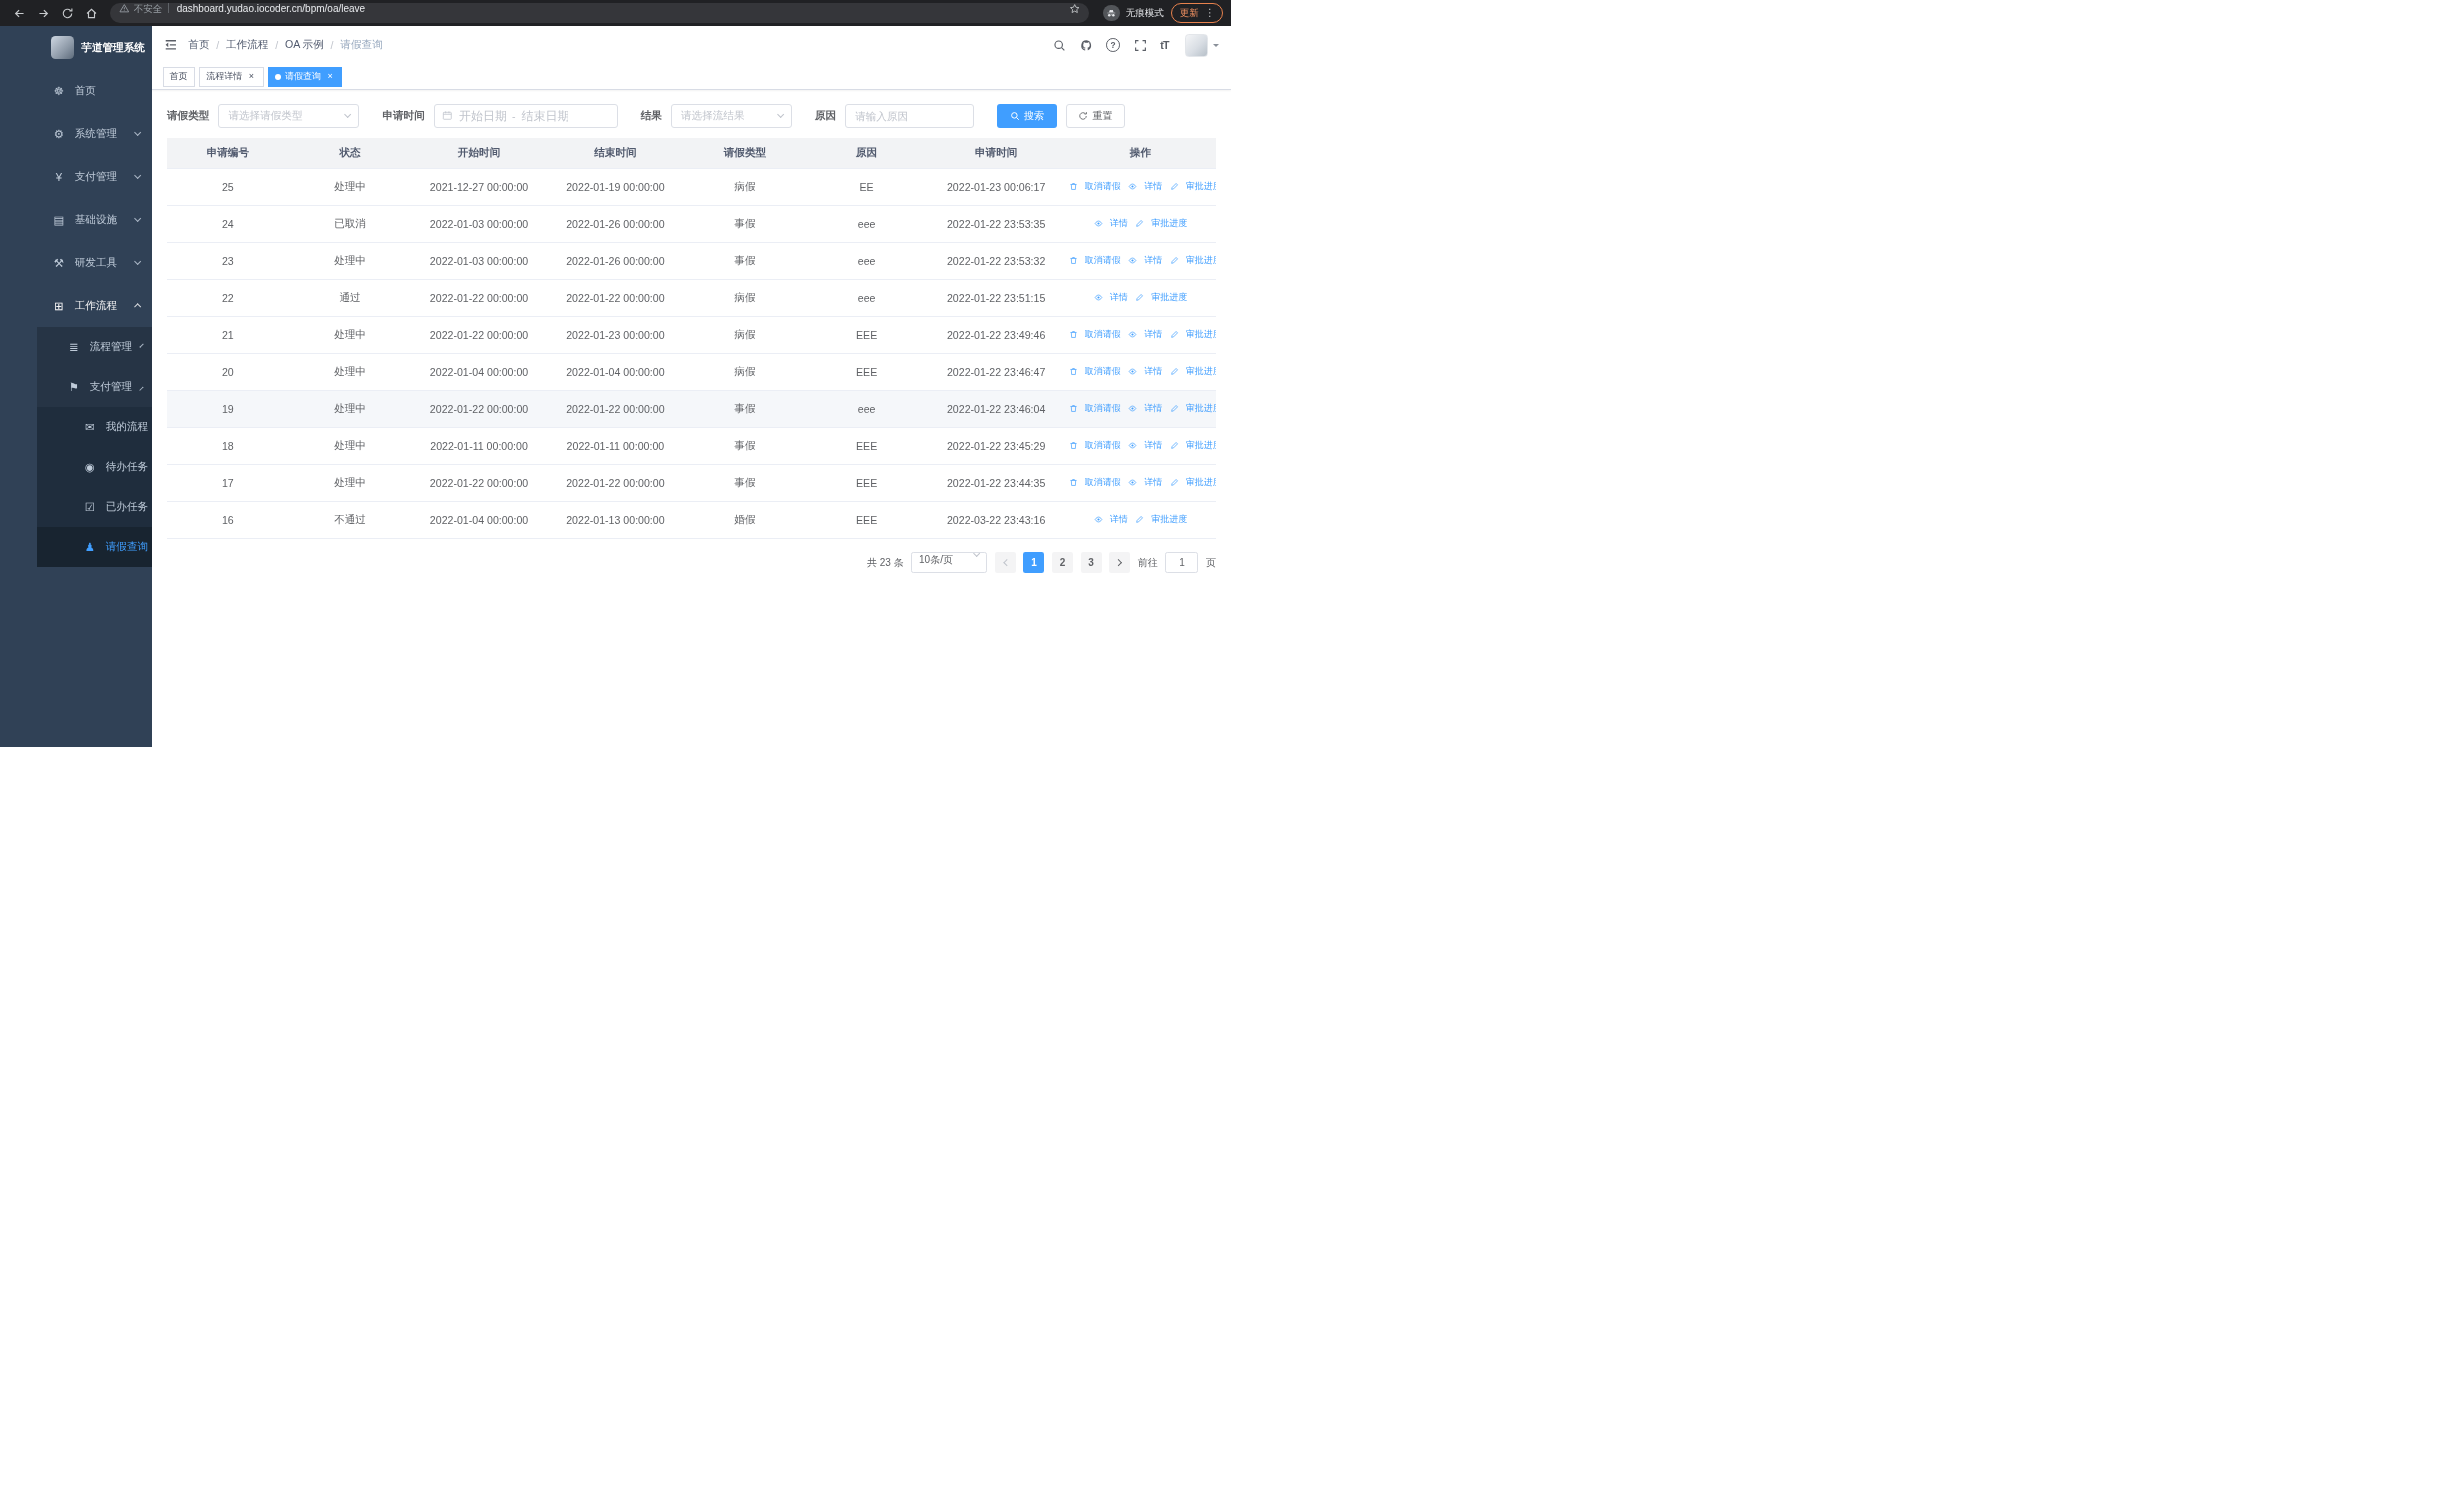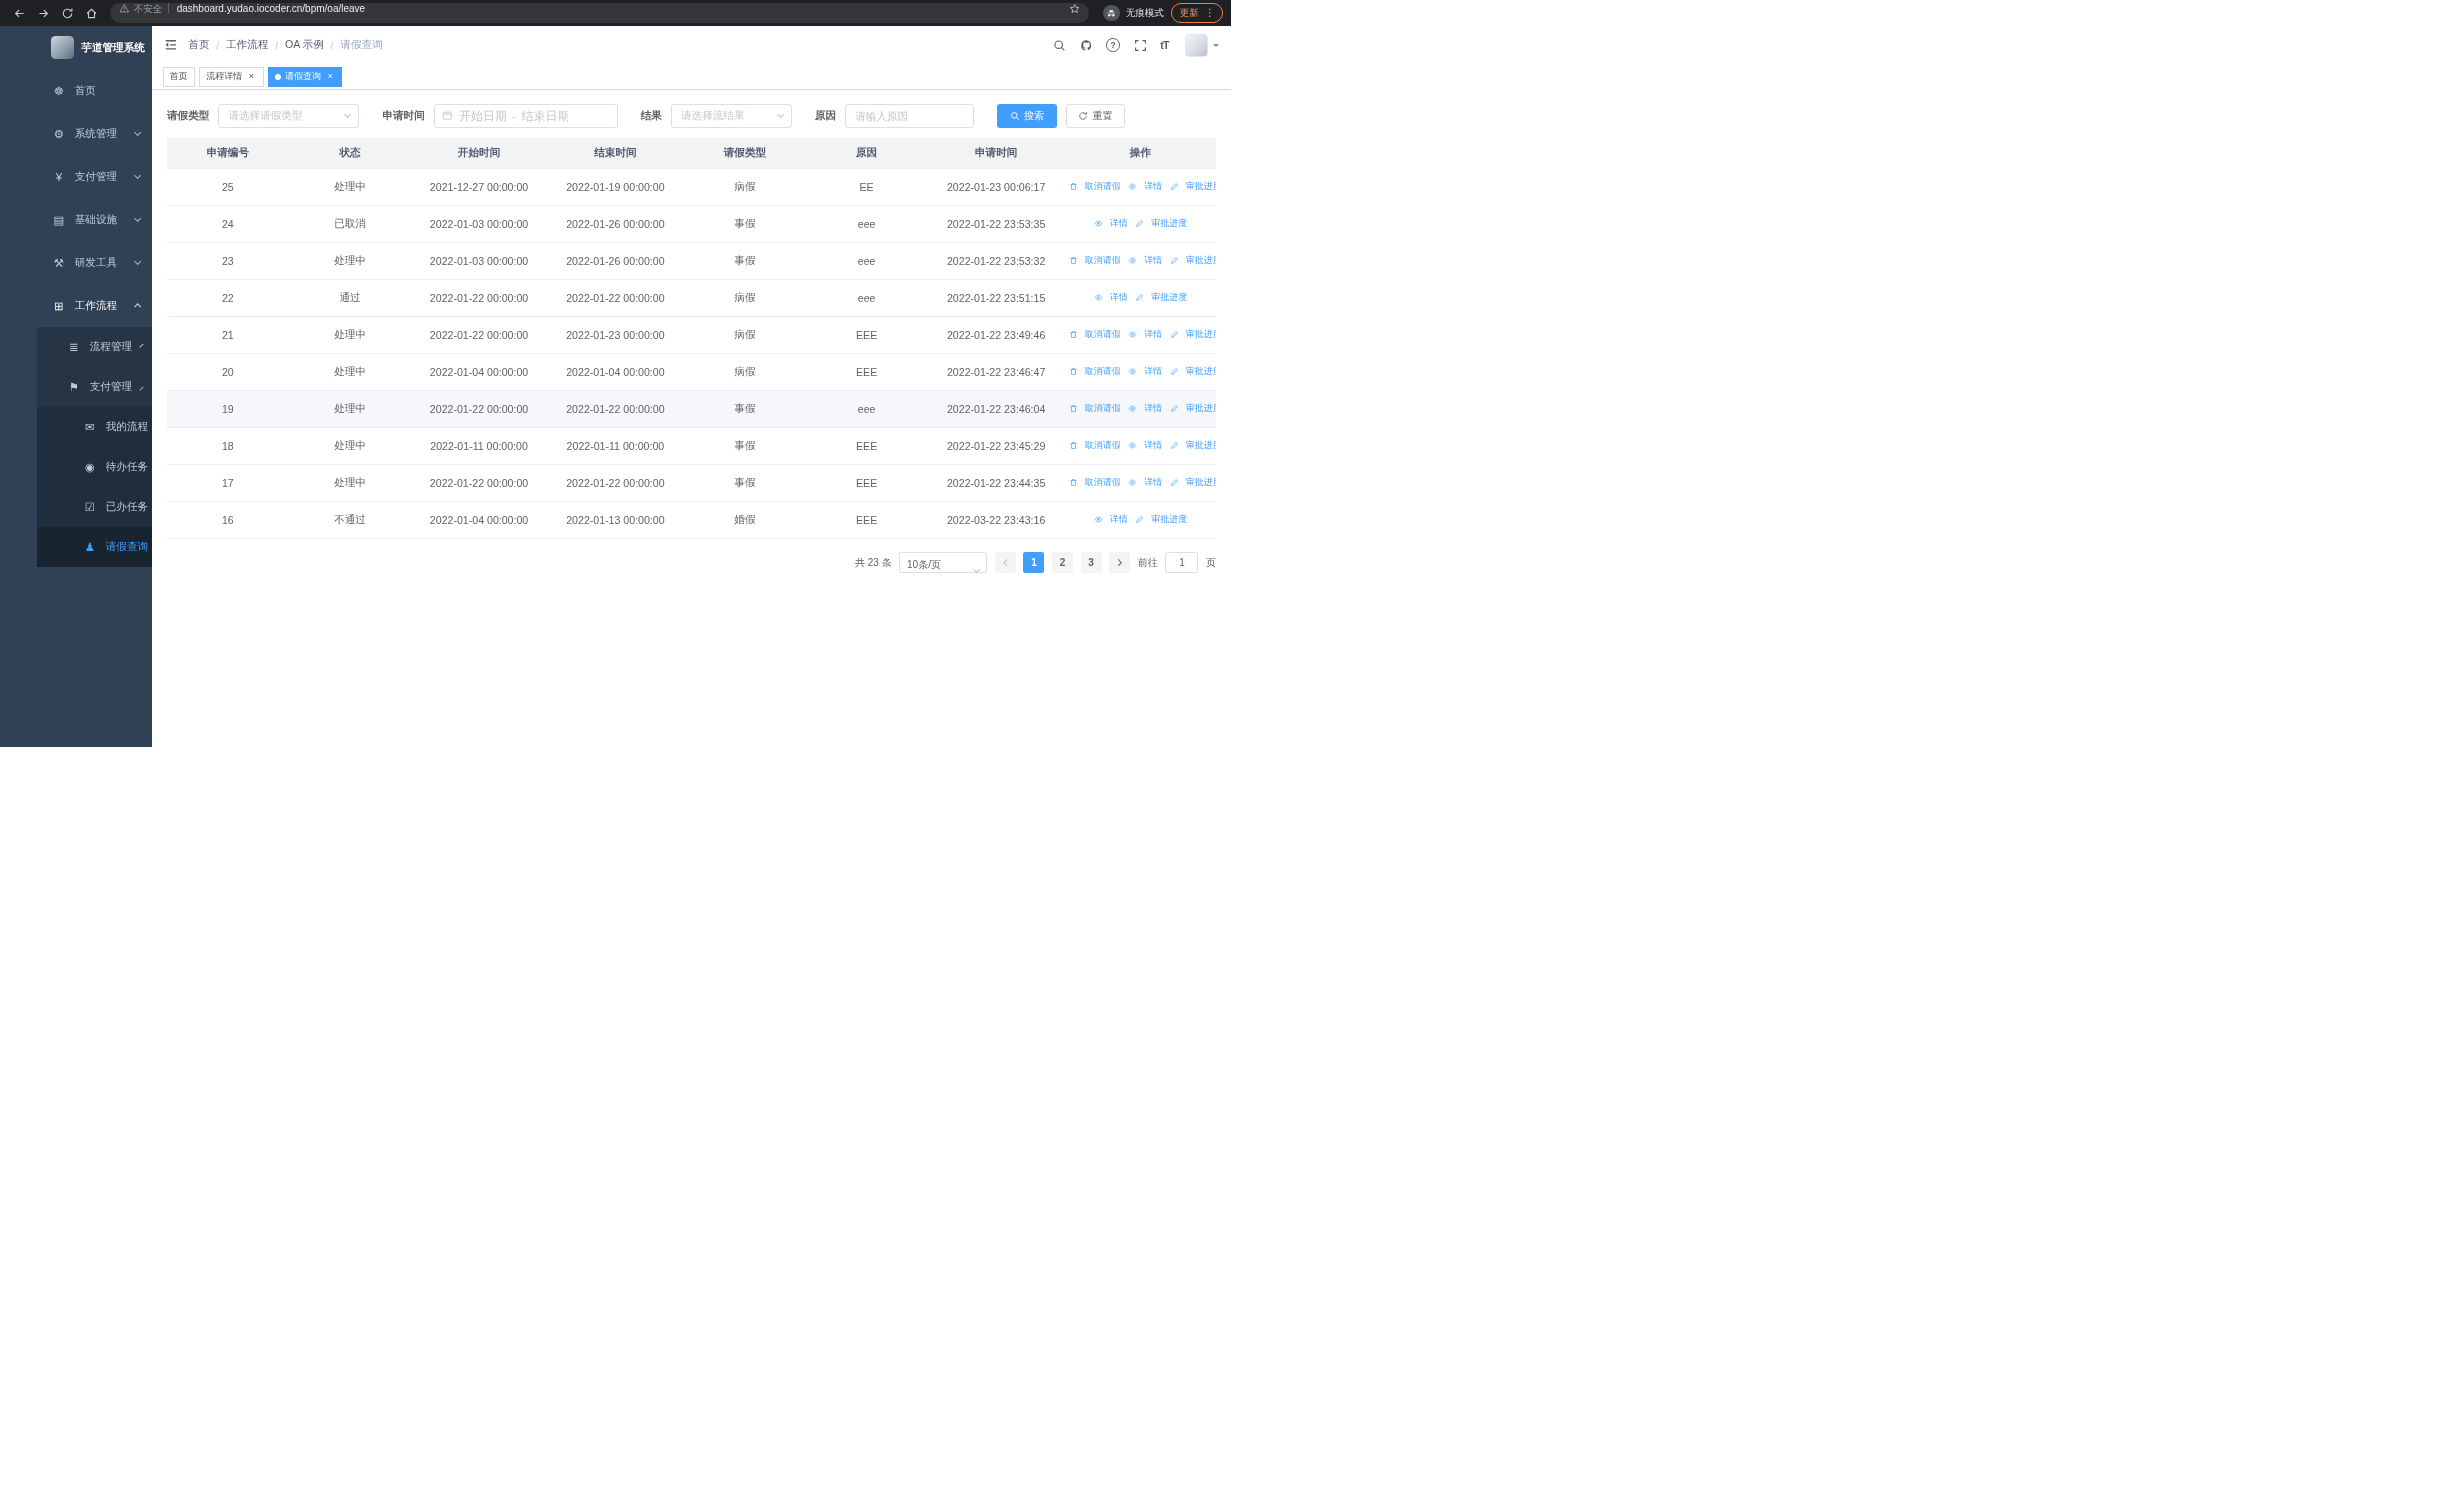--- a/index.html
+++ b/index.html
@@ -107,21 +107,21 @@
   td { height:37px; text-align:center; font-size:10.6px; color:#606266; border-bottom:0.8px solid #ebeef5; white-space:nowrap; overflow:hidden; }
   tr.hl td { background:#f5f7fa; }
   th:nth-child(1){width:11.6%} th:nth-child(2){width:11.7%} th:nth-child(3){width:12.9%}
   th:nth-child(4){width:13.1%} th:nth-child(5){width:11.6%} th:nth-child(6){width:11.6%}
   th:nth-child(7){width:13.1%}
   .op-link { color:#409eff; font-size:9px; display:inline-flex; align-items:center; gap:7px; margin:0 3.8px; cursor:pointer; text-decoration:none; }
   .op-link svg { width:9px; height:9px; }
 
   
   .pagination { display:flex; align-items:center; justify-content:flex-end; gap:7.6px; margin:13.7px 0 0; font-size:10px; color:#606266; }
-  .page-size-select { height:21px; width:88px; border:0.8px solid #dcdfe6; border-radius:2.3px; display:flex; align-items:flex-end; justify-content:space-between; padding:0 6.8px; cursor:pointer; background:#fff; }
+  .page-size-select { height:21px; width:76px; border:0.8px solid #dcdfe6; border-radius:2.3px; display:flex; align-items:flex-start; justify-content:space-between; padding:0 6.8px; cursor:pointer; background:#fff; }
   .page-size-select .chev { color:#c0c4cc; border-width:0.9px; }
   .page-btn { min-width:21px; height:21px; border:none; border-radius:2.3px; background:#f4f4f5; color:#606266; font-size:10px; font-weight:600; cursor:pointer; display:inline-flex; align-items:center; justify-content:center; font-family:inherit; }
   .page-btn.active { background:#409eff; color:#fff; }
   .page-btn .chev { border-width:1.2px; }
   .page-btn.prev { color:#c0c4cc; }
   .chev.left { transform:rotate(135deg); margin-left:2.3px; }
   .chev.right { transform:rotate(-45deg); margin-right:2.3px; }
   .goto-input { width:33px; height:21px; border:0.8px solid #dcdfe6; border-radius:2.3px; text-align:center; font-size:10px; color:#606266; outline:none; font-family:inherit; }
 </style>
 </head>

